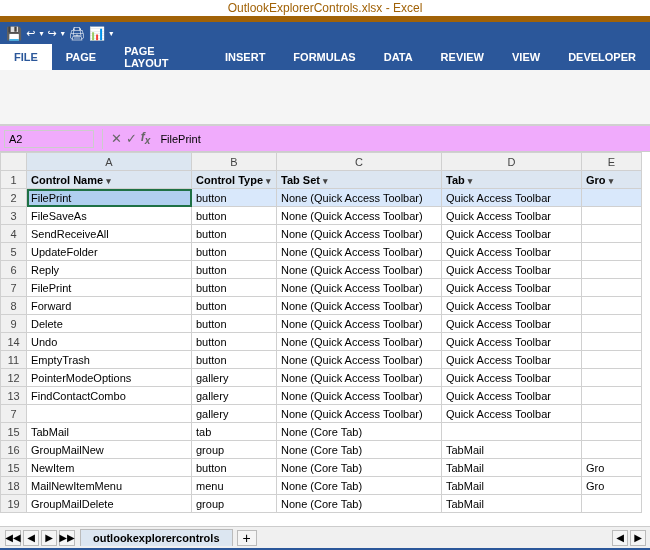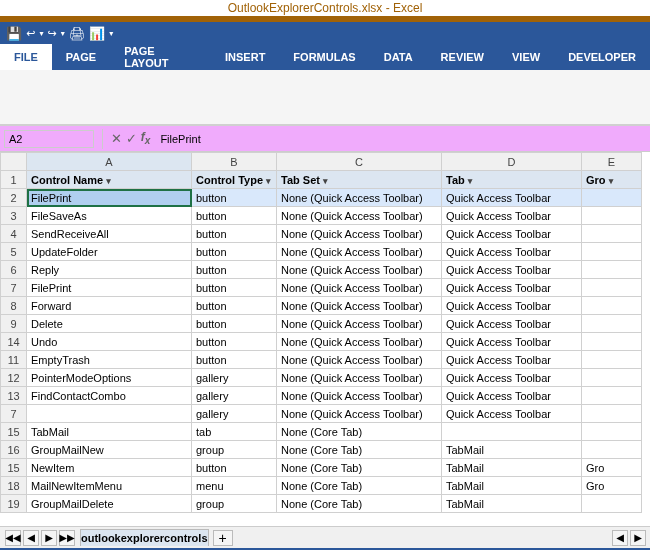--- a/index.html
+++ b/index.html
@@ -177,21 +177,21 @@
       border: 1px solid #bbb;
       background: #f5f5f5;
       display: flex;
       align-items: center;
       justify-content: center;
       cursor: pointer;
       font-size: 10px;
       margin: 0 1px;
     }
     .sheet-tab {
-      padding: 2px 0;
+      padding: 2px 12px;
       border: 1px solid #bbb;
       border-bottom: none;
       background: #dce6f1;
       font-size: 11px;
       cursor: pointer;
       margin-left: 4px;
       color: #000;
       font-weight: 600;
     }
     .add-sheet-btn {

